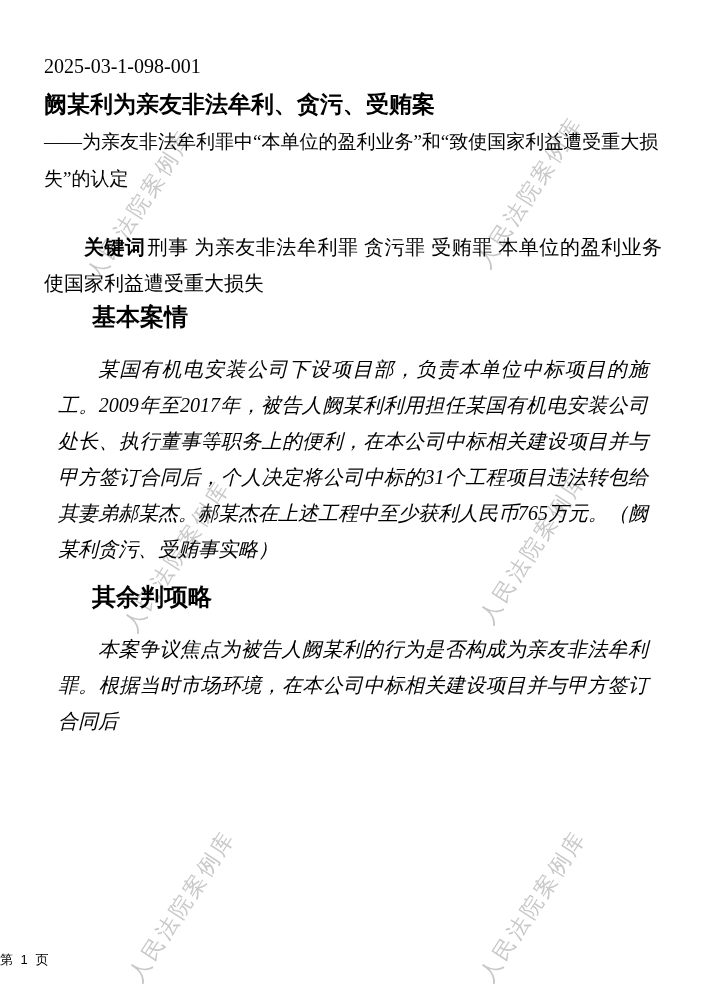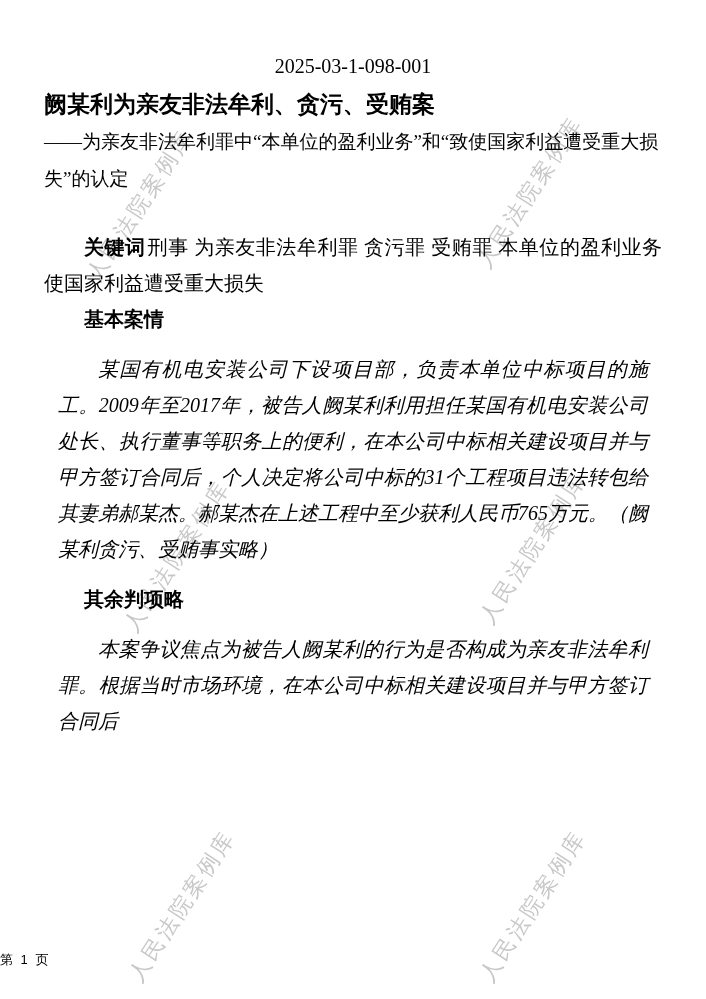--- a/index.html
+++ b/index.html
@@ -39,21 +39,20 @@
     position: absolute;
     left: 44px;
     right: 44px;
     top: 48px;
     z-index: 1;
   }
   .case-number {
     font-size: 20px;
     line-height: 36px;
     font-family: "Liberation Serif", serif;
-    text-align: center;
   }
   .doc-title {
     margin: 2px 0 0 0;
     font-size: 23px;
     font-weight: bold;
     line-height: 37px;
     text-align: left;
     font-family: "Liberation Serif", serif;
   }
   .doc-subtitle {
@@ -70,25 +69,25 @@
     text-align: justify;
     text-indent: 2em;
   }
   .kw-label {
     font-weight: bold;
     font-family: "Liberation Sans", sans-serif;
     margin-right: 2px;
   }
   .section-heading {
     margin: 0;
-    font-size: 20px;
+    font-size: 24px;
     font-weight: bold;
     line-height: 36px;
     text-indent: 2em;
-    font-family: Liberation Serif, serif;
+    font-family: Liberation Mono, monospace;
   }
   .body-para {
     margin: 14px;
     font-size: 20px;
     line-height: 36px;
     text-align: justify;
     text-indent: 2em;
     font-family: "Liberation Serif", serif;
     font-style: italic;
   }

